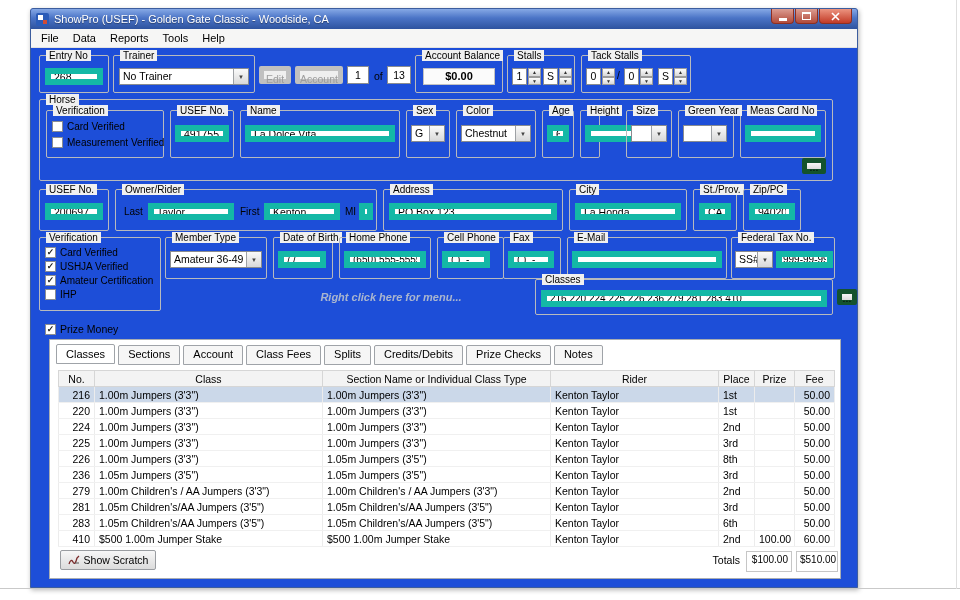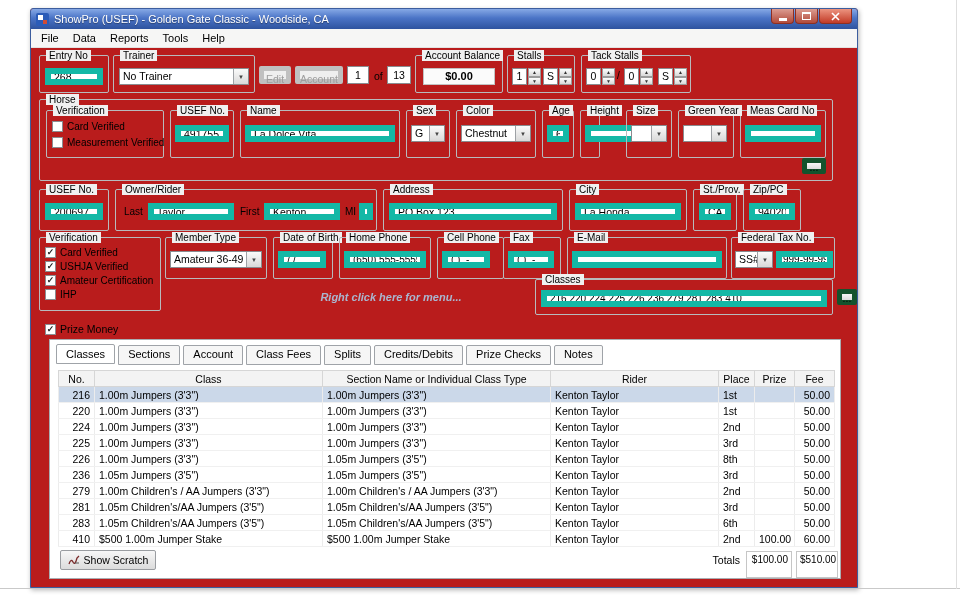--- a/index.html
+++ b/index.html
@@ -2,21 +2,21 @@
 <html><head>
 <meta charset="utf-8">
 <style>
   * { box-sizing: border-box; margin:0; padding:0; }
   html,body { width:960px; height:600px; background:#fff; overflow:hidden;
               font-family:"Liberation Sans", sans-serif; font-size:11px; color:#000; cursor:default; }
   .page { position:relative; width:960px; height:600px; }
 
   
   .window { position:absolute; left:30px; top:8px; width:828px; height:580px;
-            background:#b91c1c; border:1px solid #3c5d9e; border-radius:3px 3px 0 0;
+            background:#1d4ed8; border:1px solid #3c5d9e; border-radius:3px 3px 0 0;
             box-shadow:1px 2px 5px rgba(0,0,0,.3); }
   .titlebar { position:absolute; left:0; top:0; right:0; height:20px;
               background:linear-gradient(#86a9e6 0%, #4b74c6 45%, #2e539f 100%);
               border-radius:2px 2px 0 0; display:flex; align-items:center; padding:0 5px; color:#fff; }
   .title { margin-left:5px; font-size:11px; text-shadow:0 1px 1px rgba(0,0,0,.4); white-space:nowrap; }
   .wctrl { position:absolute; right:5px; top:0; display:flex; }
   .wbtn { height:15px; border:1px solid #8e2f22; border-top:none; border-radius:0 0 4px 4px;
           margin-left:1px; display:flex; align-items:center; justify-content:center;
           background:linear-gradient(#dc9c91,#b14a3a); }
   .wbtn.min, .wbtn.max { width:23px; }
@@ -75,21 +75,21 @@
              padding:0 3px; text-align:center; overflow:hidden; white-space:nowrap; }
   .grid td { border-left:1px solid #ececec; border-right:1px solid #ececec;
              border-bottom:1px solid #f0f0f0; height:16px; padding:0 4px;
              white-space:nowrap; overflow:hidden; }
   .grid tr.selected td { background:#cbd8e9; }
   .c-no,.c-prize,.c-fee { text-align:right; }
   .scratch { position:absolute; left:10px; top:210px; width:96px; height:20px;
              background:linear-gradient(#f7f7f7,#dcdcdc); border:1px solid #9a9da1; border-radius:2px;
              display:flex; align-items:center; justify-content:center; gap:4px; font-size:10.5px; }
   .totlbl { position:absolute; left:630px; top:214px; width:60px; text-align:right; font-size:10.5px; }
-  .totbox { position:absolute; top:211px; height:27px; width:46px; background:#fff;
+  .totbox { position:absolute; top:211px; height:21px; width:46px; background:#fff;
             border:1px solid #c6c6c6; text-align:right; padding:0 3px; line-height:15px; font-size:10px; }
 
   .pageline-b { position:absolute; left:0; top:588px; width:960px; height:1px; background:#c9c9c9; }
   .pageline-r { position:absolute; left:956px; top:0; width:1px; height:589px; background:#dedede; }
 </style>
 </head>
 <body>
 
 <div class="page">
 <div class="window">

